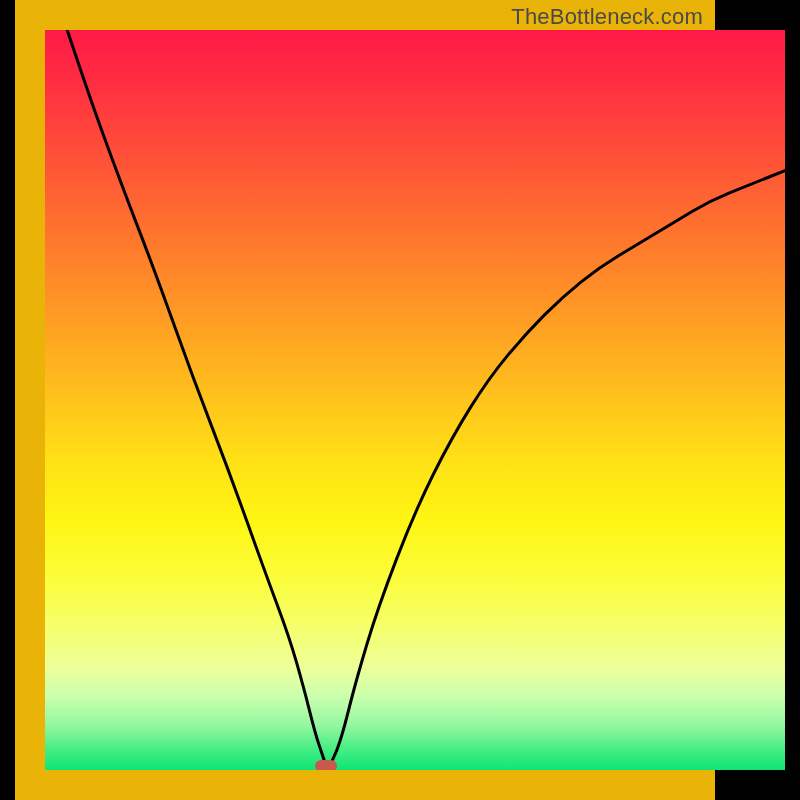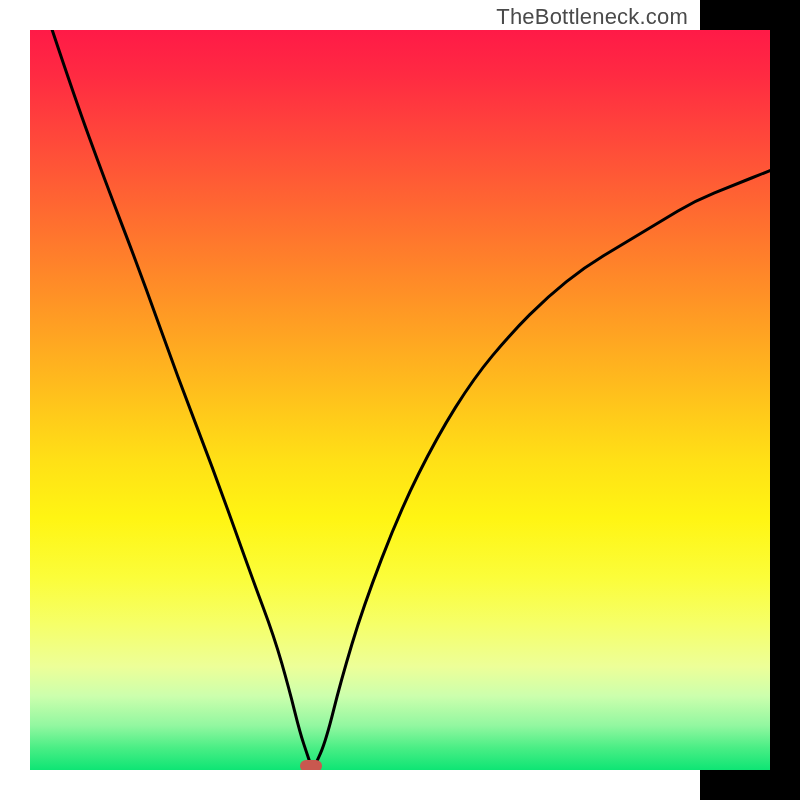--- a/index.html
+++ b/index.html
@@ -8,21 +8,22 @@
     width: 800px;
     height: 800px;
     background: #000000;
     font-family: Arial, Helvetica, sans-serif;
     overflow: hidden;
   }
   .frame {
     position: relative;
     width: 700px;
     height: 800px;
-    background: #ffffff;
+    background: #eab308;
+    margin-left: 15px;
   }
   .watermark {
     position: absolute;
     top: 4px;
     right: 12px;
     color: #4a4a4a;
     font-size: 22px;
     font-weight: 400;
     letter-spacing: 0.2px;
     z-index: 5;

